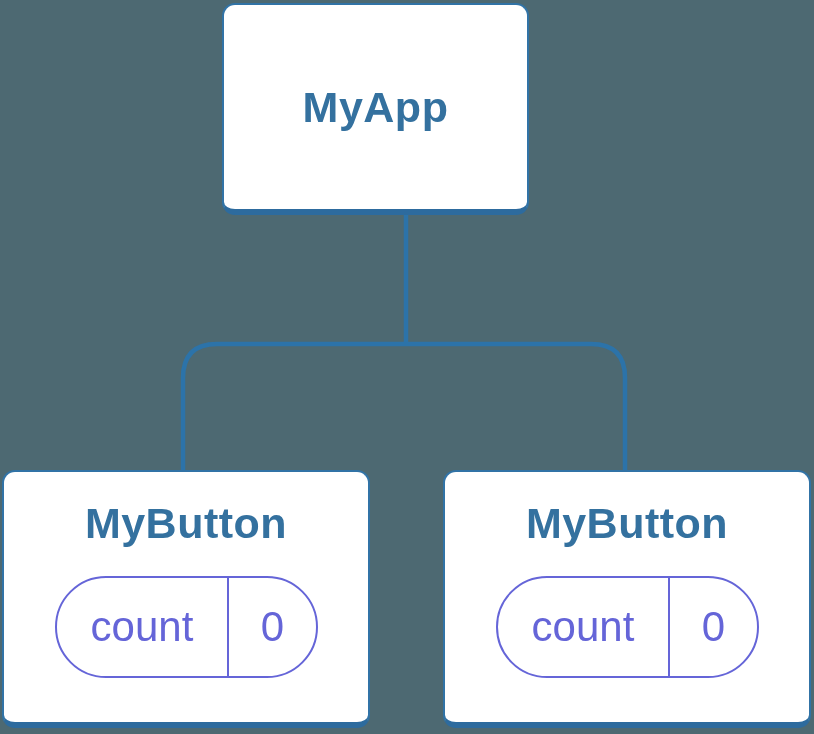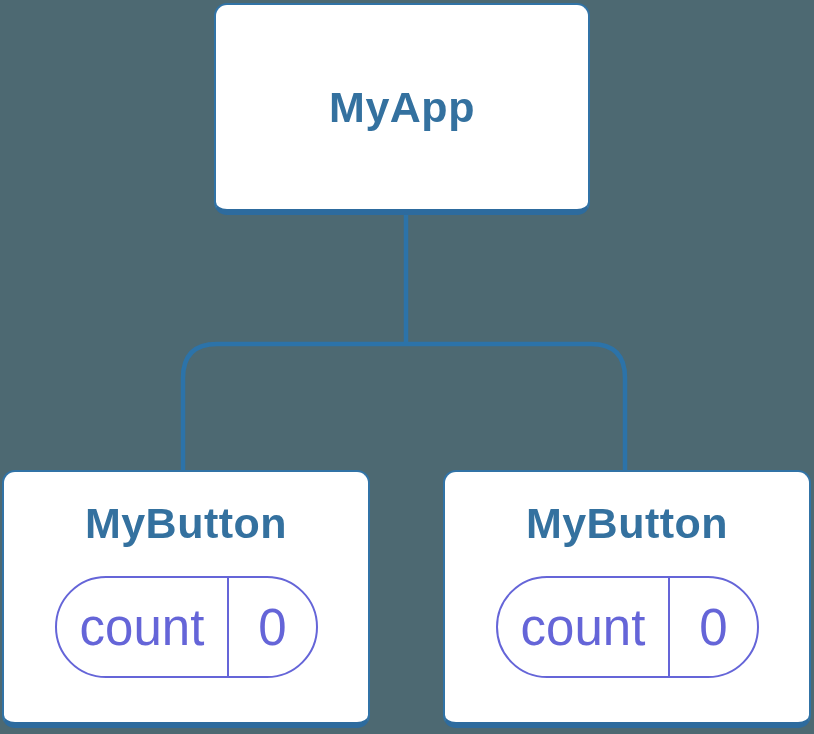--- a/index.html
+++ b/index.html
@@ -34,23 +34,23 @@
     border-bottom-width: 6px;
     border-bottom-color: #2d6b9e;
     border-radius: 13px;
     box-sizing: border-box;
     display: flex;
     flex-direction: column;
     align-items: center;
     justify-content: center;
   }
   .node-root {
-    left: 214px;
+    left: 222px;
     top: 3px;
-    width: 376px;
+    width: 307px;
     height: 212px;
   }
   .node-child {
     top: 470px;
     width: 368px;
     height: 258px;
     justify-content: flex-start;
     padding-top: 26px;
   }
   .node-child-left  { left: 2px; }
@@ -72,21 +72,21 @@
     border-radius: 999px;
     display: flex;
     overflow: hidden;
     background: #ffffff;
   }
   .state-key, .state-value {
     display: flex;
     align-items: center;
     justify-content: center;
     color: #6565d8;
-    font-size: 51px;
+    font-size: 42px;
     font-weight: 400;
     line-height: 1;
   }
   .state-key {
     flex: 0 0 66%;
     border-right: 2.5px solid #6565d8;
   }
   .state-value {
     flex: 1 1 auto;
   }

